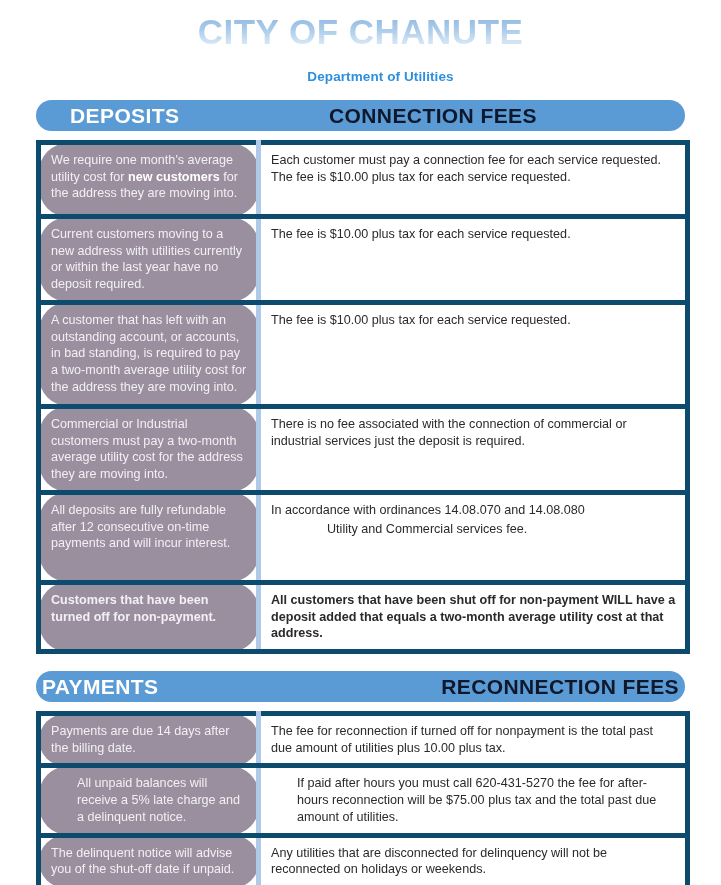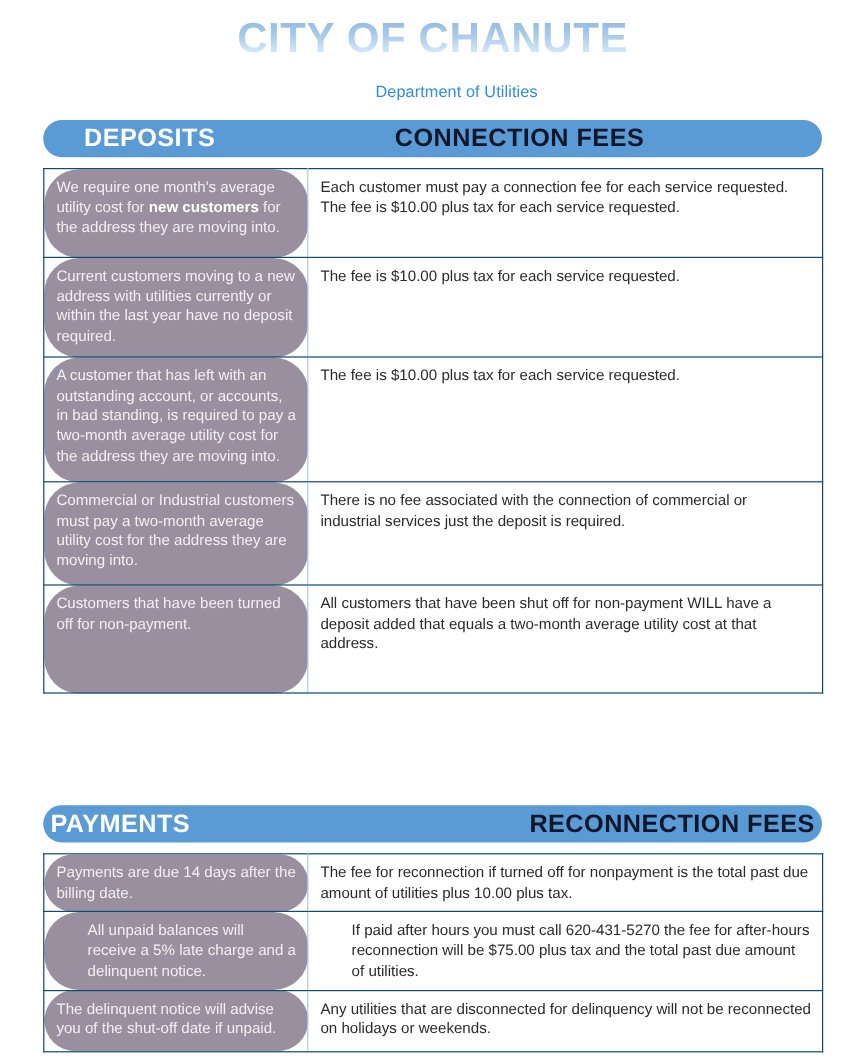--- a/index.html
+++ b/index.html
@@ -38,21 +38,21 @@
     background-clip: text;
     color: transparent;
     -webkit-text-fill-color: transparent;
     text-shadow: none;
     margin: 0;
     padding: 0 0 2px 0;
   }
   .dept-subtitle {
     margin: 16px 0 0 0;
     font-size: 13.5px;
-    font-weight: normal;
+    font-weight: bold;
     color: #2E8FE0;
     letter-spacing: 0.1px;
     padding-left: 40px;
   }
 
   
   .section {
     position: absolute;
     left: 36px;
     width: 649px;
@@ -88,21 +88,21 @@
   #section-payments .band-left  { left: 6px; }
   #section-payments .band-right { right: 6px; }
 
   .tbl {
     border-collapse: collapse;
     width: 649px;
     table-layout: fixed;
     margin-top: 9px;
   }
   .tbl td {
-    border: 1px solid #0c4a6e;
+    border: 5px solid #0c4a6e;
     vertical-align: top;
     padding: 7px 9px 7px 10px;
   }
   .tbl td.c-left {
     width: 220px;
     background: #9A8F9E;
     color: #F2F0F4;
     font-size: 12.6px;
     line-height: 1.33;
     border-right-color: #AFC9E8;
@@ -121,21 +121,21 @@
     margin-top: 2px;
   }
   .lead-space { padding-left: 3px; }
 
   
   #tbl-deposits tr:nth-child(1) td { height: 74px; }
   #tbl-deposits tr:nth-child(2) td { height: 83px; }
   #tbl-deposits tr:nth-child(3) td { height: 104px; }
   #tbl-deposits tr:nth-child(4) td { height: 86px; }
   #tbl-deposits tr:nth-child(5) td { height: 90px; }
-  #tbl-deposits tr:nth-child(6) td { height: 57px; }
+  #tbl-deposits tr:nth-child(6) td { height: 57px; font-weight: bold; }
 
   #tbl-payments tr:nth-child(1) td { height: 47px; }
   #tbl-payments tr:nth-child(2) td { height: 55px; padding-left: 36px; }
   #tbl-payments tr:nth-child(3) td { height: 51px; }
 </style>
 </head>
 <body>
 
 <div class="page">
 
@@ -162,20 +162,24 @@
         </tr>
         <tr>
           <td class="c-left">A customer that has left with an outstanding account, or accounts, in bad standing, is required to pay a two-month average utility cost for the address they are moving into.</td>
           <td class="c-right">The fee is $10.00 plus tax for each service requested.</td>
         </tr>
         <tr>
           <td class="c-left">Commercial or Industrial customers must pay a two-month average utility cost for the address they are moving into.</td>
           <td class="c-right">There is no fee associated with the connection of commercial or industrial services just the deposit is required.</td>
         </tr>
         <tr>
+          <td class="c-left">All deposits are fully refundable after 12 consecutive on-time payments and will incur interest.</td>
+          <td class="c-right"><span>In accordance with ordinances 14.08.070 and 14.08.080</span><span class="ord-indent">Utility and Commercial services fee.</span></td>
+        </tr>
+        <tr>
           <td class="c-left">Customers that have been turned off for non-payment.</td>
           <td class="c-right">All customers that have been shut off for non-payment WILL have a deposit added that equals a two-month average utility cost at that address.</td>
         </tr>
       </tbody>
     </table>
   </div>
 
   <div class="section" id="section-payments">
     <div class="band">
       <span class="band-left">PAYMENTS</span>

